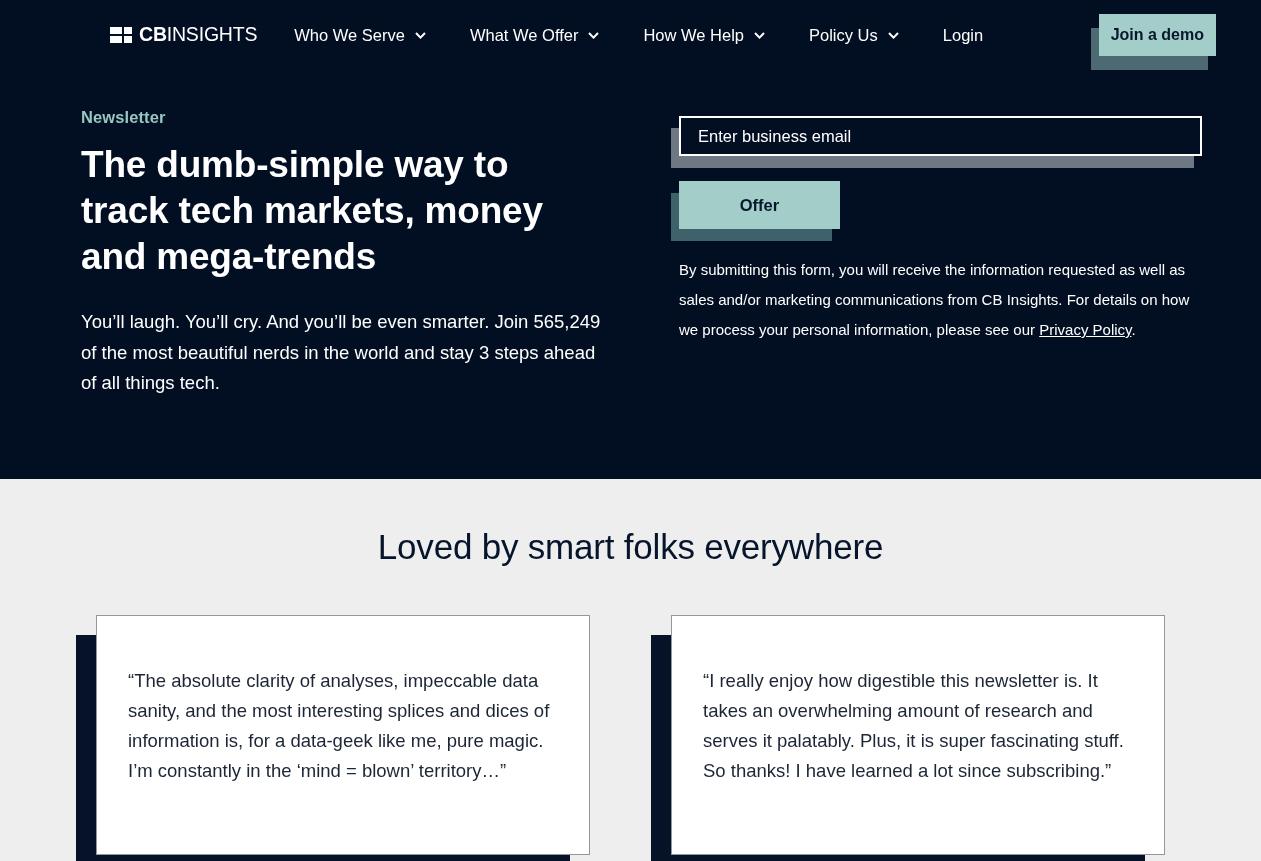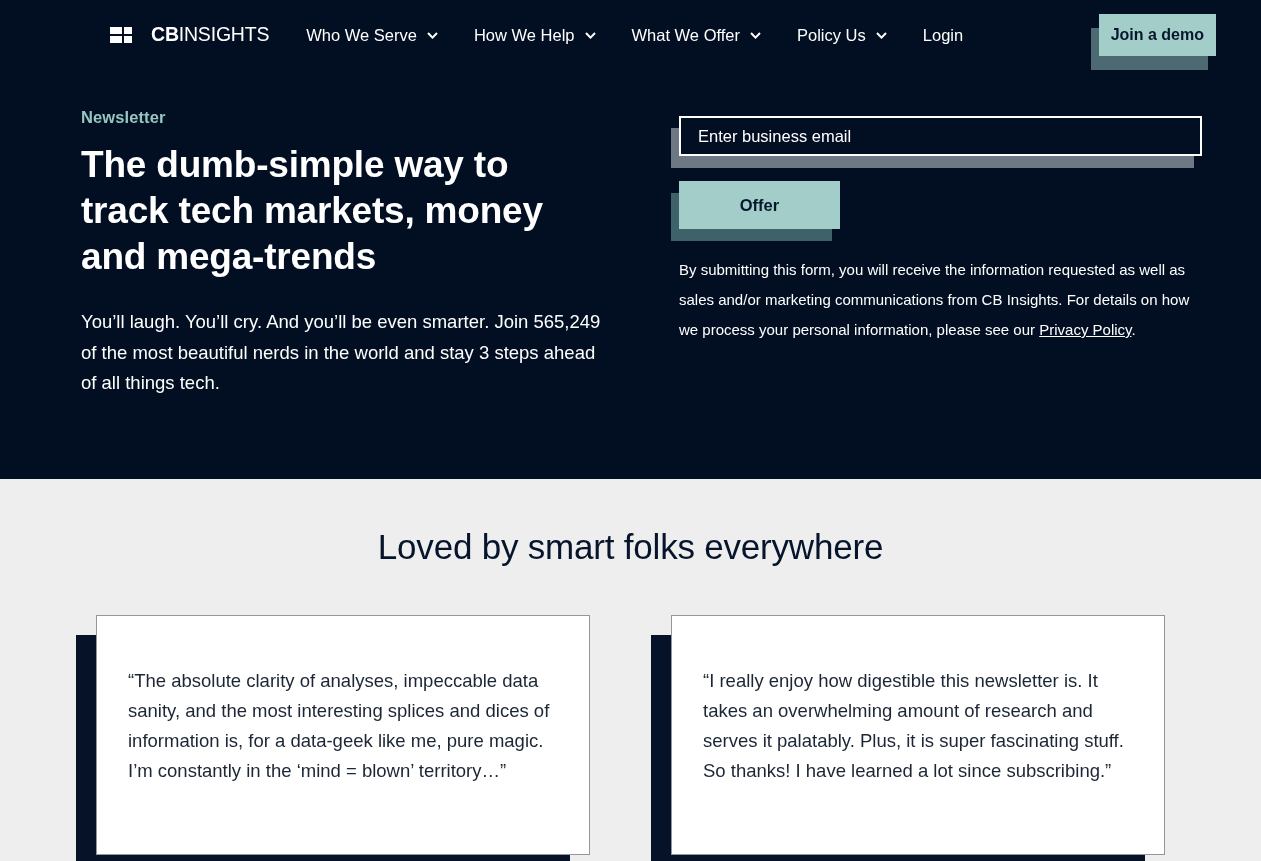--- a/index.html
+++ b/index.html
@@ -27,21 +27,21 @@
     display: flex;
     align-items: center;
     height: 70px;
     padding: 0 45px 0 81px;
     position: relative;
   }
 
   .logo {
     display: flex;
     align-items: center;
-    gap: 19px;
+    gap: 7px;
     height: 22px;
     flex: none;
     padding-left: 29px;
   }
   .logo-mark {
     width: 22px;
     height: 16px;
     display: grid;
     grid-template-columns: 12px 8px;
     grid-template-rows: 7px 7px;
@@ -56,21 +56,21 @@
     white-space: nowrap;
     line-height: 1;
   }
   .logo-text .cb { font-weight: 700; }
   .logo-text .insights { font-weight: 300; }
 
   .nav-links {
     display: flex;
     align-items: center;
     margin-left: 37px;
-    gap: 0px;
+    gap: 8px;
   }
   .nav-item {
     display: flex;
     align-items: center;
     gap: 10px;
     color: #ffffff;
     font-size: 16.5px;
     font-weight: 500;
     padding: 6px 18px;
     white-space: nowrap;
@@ -294,38 +294,38 @@
       <div class="nav-item">
         <span>Who We Serve</span>
         <span class="chev">
           <svg width="11" height="7" viewBox="0 0 11 7">
               <path d="M1 1 L5.5 5.6 L10 1" fill="none" stroke="#ffffff" stroke-width="2"></path>
             </svg>
         </span>
       </div>
 
       <div class="nav-item">
+        <span>What We Offer</span>
+        <span class="chev">
+          <svg width="11" height="7" viewBox="0 0 11 7">
+              <path d="M1 1 L5.5 5.6 L10 1" fill="none" stroke="#ffffff" stroke-width="2"></path>
+            </svg>
+        </span>
+      </div>
+
+      <div class="nav-item">
         <span>How We Help</span>
         <span class="chev">
           <svg width="11" height="7" viewBox="0 0 11 7">
               <path d="M1 1 L5.5 5.6 L10 1" fill="none" stroke="#ffffff" stroke-width="2"></path>
             </svg>
         </span>
       </div>
 
       <div class="nav-item">
-        <span>What We Offer</span>
-        <span class="chev">
-          <svg width="11" height="7" viewBox="0 0 11 7">
-              <path d="M1 1 L5.5 5.6 L10 1" fill="none" stroke="#ffffff" stroke-width="2"></path>
-            </svg>
-        </span>
-      </div>
-
-      <div class="nav-item">
         <span>Policy Us</span>
         <span class="chev">
           <svg width="11" height="7" viewBox="0 0 11 7">
               <path d="M1 1 L5.5 5.6 L10 1" fill="none" stroke="#ffffff" stroke-width="2"></path>
             </svg>
         </span>
       </div>
 
       <div class="nav-item">
         <span>Login</span>

